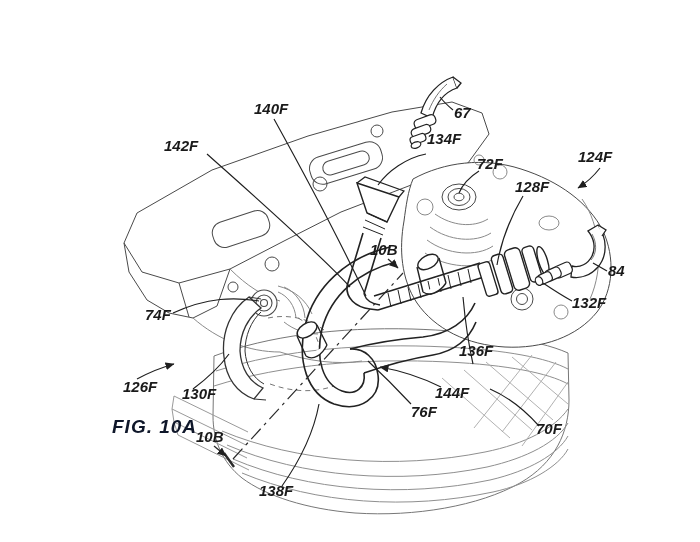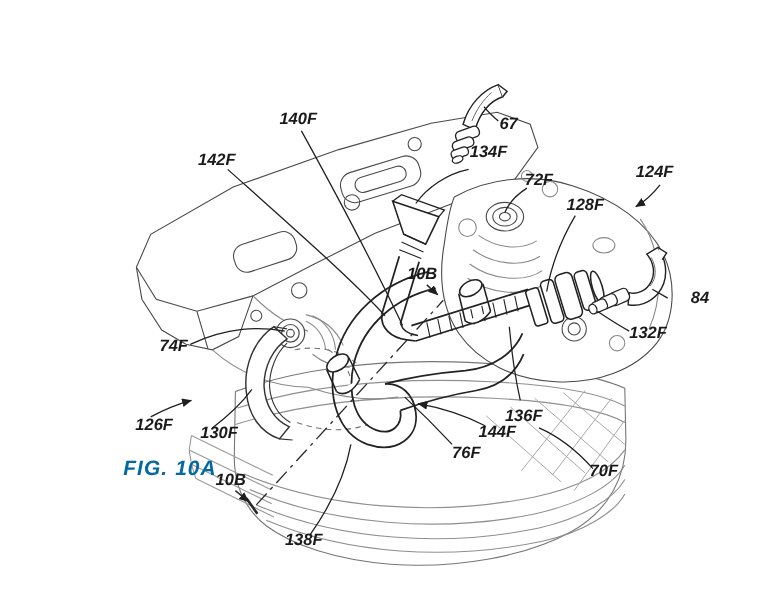--- a/index.html
+++ b/index.html
@@ -10,21 +10,21 @@
   }
   .stage svg{position:absolute;left:0;top:0;}
   .ref-label{
     position:absolute;
     font-style:italic;font-weight:600;font-size:15px;line-height:14px;
     color:#1a1a1a;letter-spacing:0px;white-space:nowrap;
   }
   .fig-caption{
     position:absolute;
     font-style:italic;font-weight:bold;font-size:19px;line-height:18px;
-    color:#0369a1;letter-spacing:1px;white-space:nowrap;
+    color:#0f172a;letter-spacing:1px;white-space:nowrap;
   }
 </style>
 </head>
 <body>
 
 <div class="stage">
 
   <svg width="700" height="542" viewBox="0 0 700 542">
     <defs>
       <marker id="ah" markerWidth="11" markerHeight="9" refX="8.5" refY="4" orient="auto" markerUnits="userSpaceOnUse">
@@ -243,33 +243,33 @@
       <path d="M177,389 C193,377 205,365 213,354"></path>
       <path d="M457,364 C452,342 449,319 447,297"></path>
       <path d="M425,387 C403,376 381,370 364,367" marker-end="url(#ah)"></path>
       <path d="M395,404 C381,389 366,374 352,361"></path>
       <path d="M523,426 C506,407 490,396 474,389"></path>
       <path d="M266,486 C285,459 298,431 303,404"></path>
     </g>
   </svg>
 
   <div class="ref-label" style="left:238px;top:102px">140F</div>
-  <div class="ref-label" style="left:164px;top:139px">142F</div>
+  <div class="ref-label" style="left:148px;top:139px">142F</div>
   <div class="ref-label" style="left:438px;top:106px">67</div>
   <div class="ref-label" style="left:411px;top:132px">134F</div>
   <div class="ref-label" style="left:461px;top:157px">72F</div>
   <div class="ref-label" style="left:562px;top:150px">124F</div>
   <div class="ref-label" style="left:499px;top:180px">128F</div>
   <div class="ref-label" style="left:354px;top:243px">10B</div>
-  <div class="ref-label" style="left:612px;top:264px">84</div>
+  <div class="ref-label" style="left:592px;top:264px">84</div>
   <div class="ref-label" style="left:556px;top:296px">132F</div>
   <div class="ref-label" style="left:129px;top:308px">74F</div>
   <div class="ref-label" style="left:107px;top:380px">126F</div>
   <div class="ref-label" style="left:166px;top:387px">130F</div>
-  <div class="ref-label" style="left:443px;top:372px">136F</div>
+  <div class="ref-label" style="left:443px;top:344px">136F</div>
   <div class="ref-label" style="left:419px;top:386px">144F</div>
   <div class="ref-label" style="left:395px;top:405px">76F</div>
   <div class="ref-label" style="left:520px;top:422px">70F</div>
   <div class="ref-label" style="left:180px;top:430px">10B</div>
   <div class="ref-label" style="left:243px;top:484px">138F</div>
 
   <div class="fig-caption" style="left:96px;top:418px">FIG. 10A</div>
 </div>
 
 </body></html>

